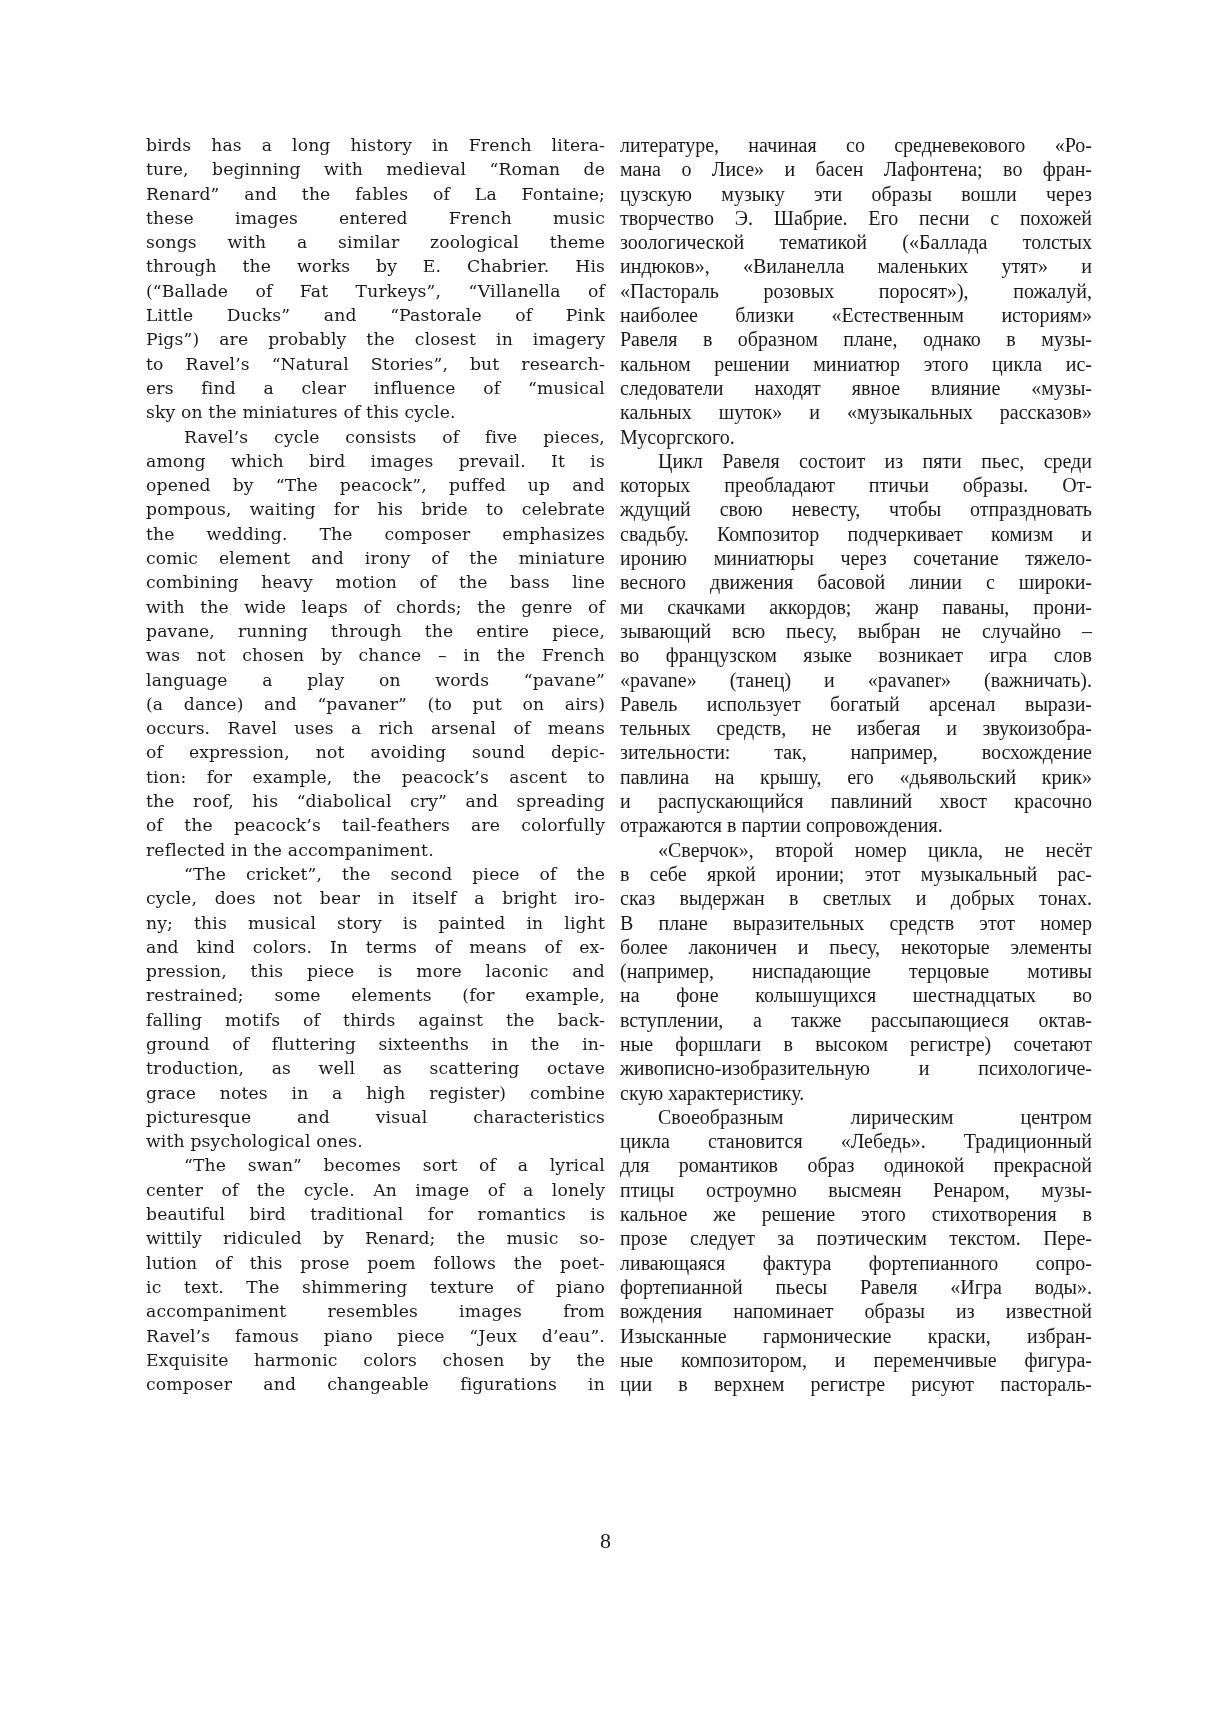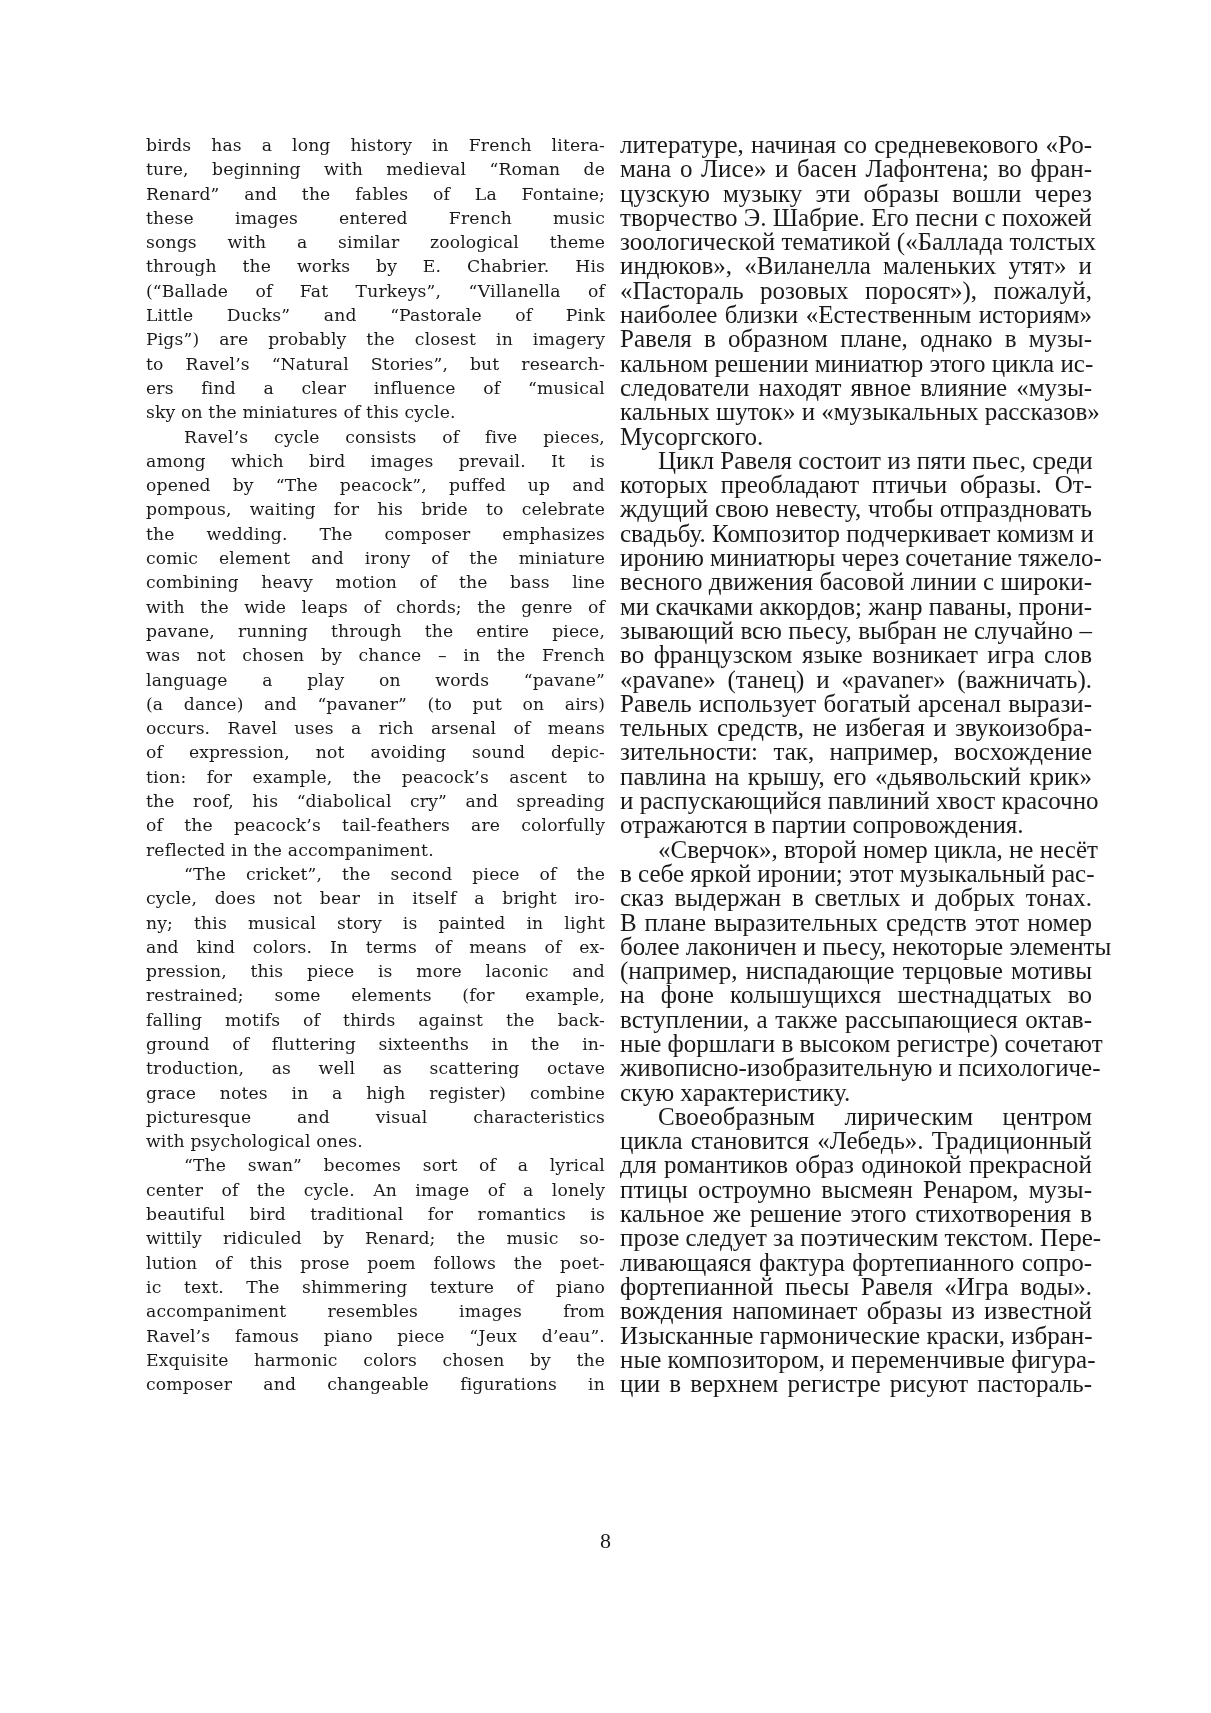--- a/index.html
+++ b/index.html
@@ -35,21 +35,21 @@
   .col-left {
     left: 136px;
     width: 459px;
     letter-spacing: 0.15px;
     margin-left: 10px;
   }
   .col-right {
     left: 620px;
     width: 472px;
     font-family: "Liberation Serif", "DejaVu Serif", serif;
-    font-size: 25px;
+    font-size: 20px;
     line-height: 24.3px;
   }
   .line {
     display: block;
     white-space: nowrap;
     text-align: justify;
     text-align-last: justify;
     height: 24.3px;
     overflow: visible;
   }

